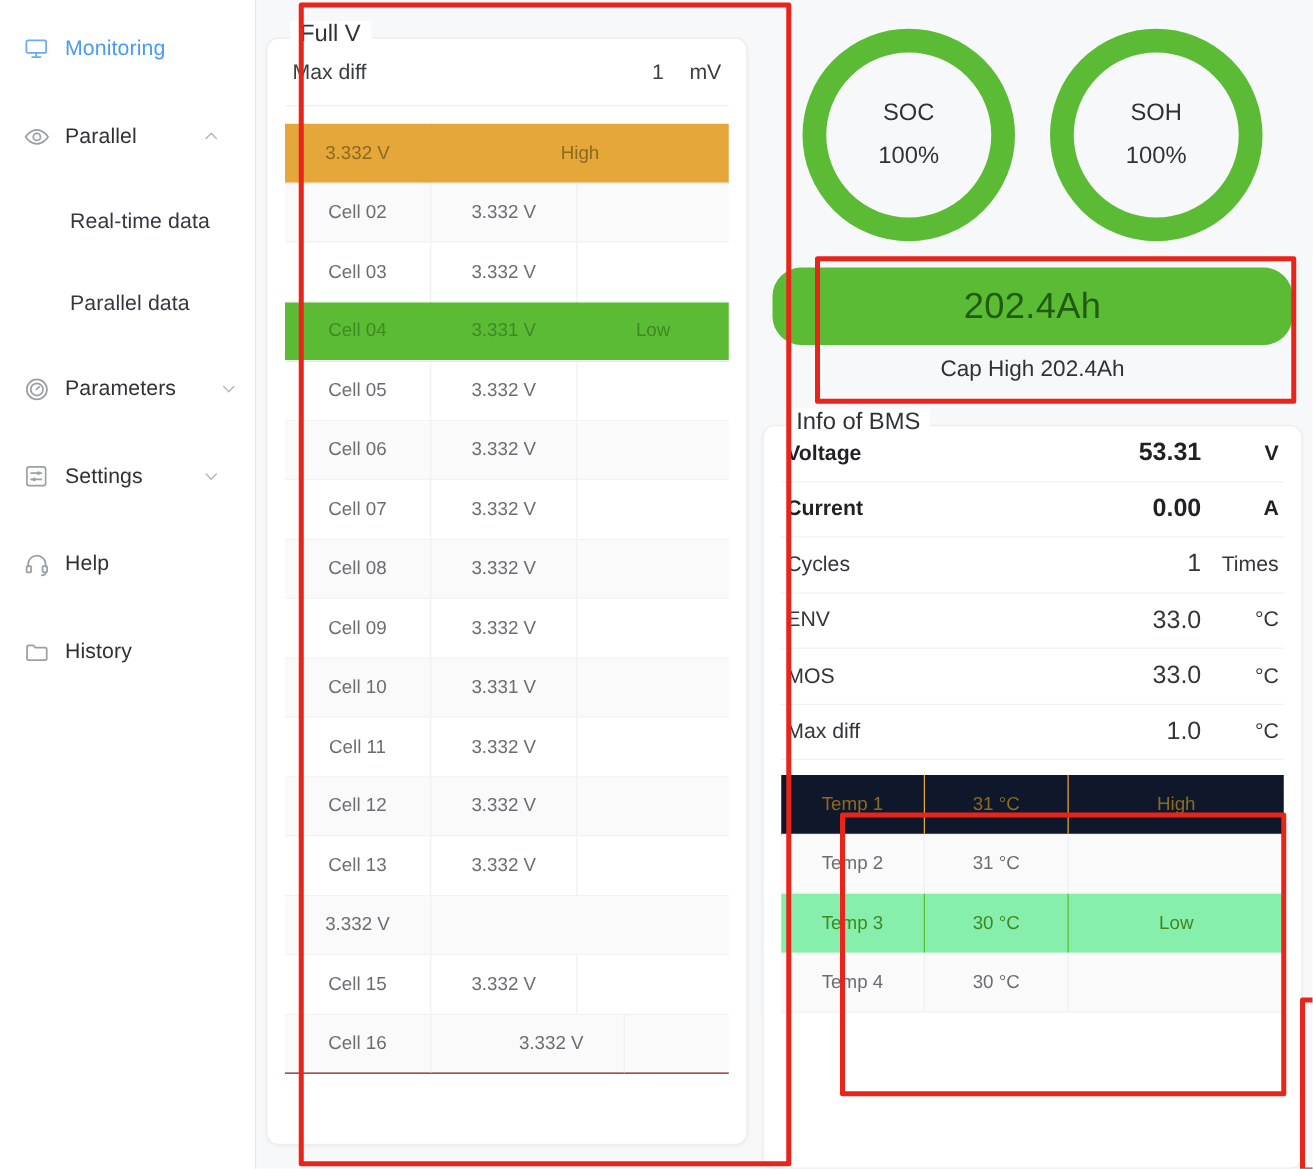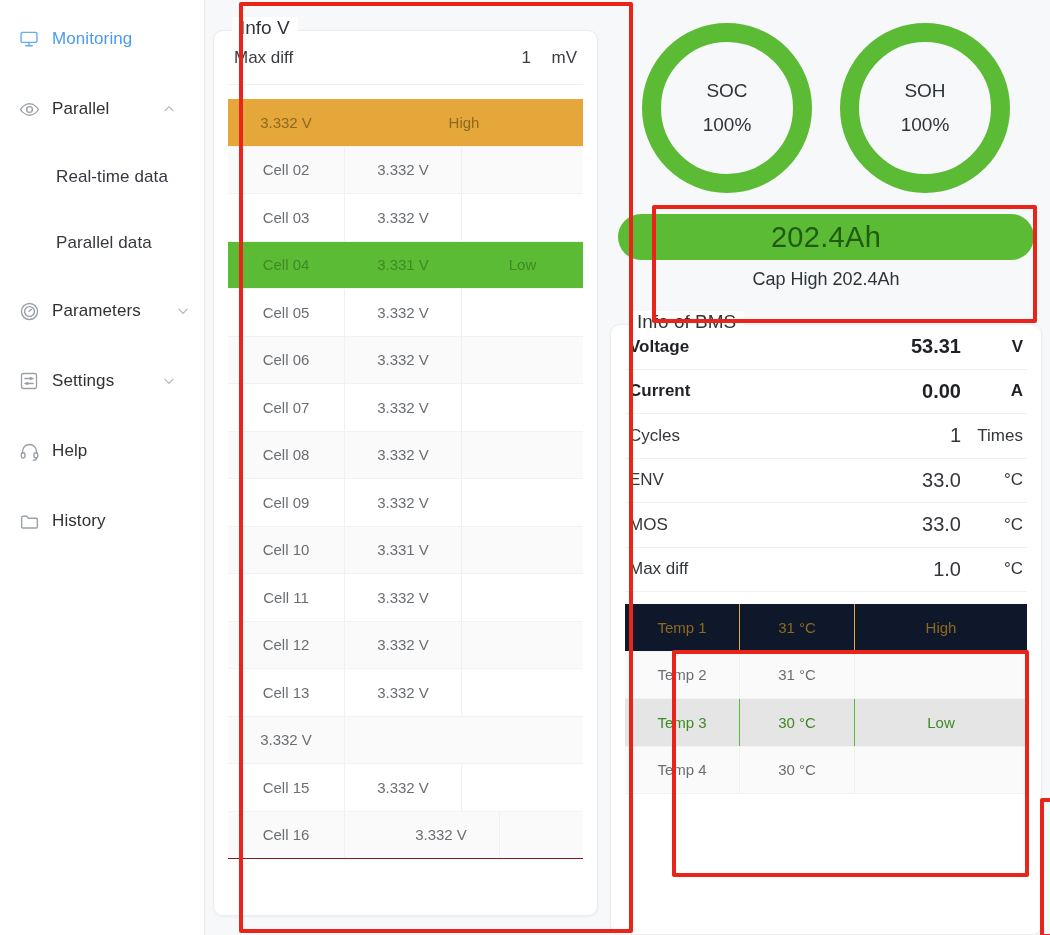--- a/index.html
+++ b/index.html
@@ -159,21 +159,21 @@
     display: flex; flex-direction: column;
     align-items: center; justify-content: center;
     gap: 12px;
   }
   .gauge .gname { font-size: 19px; color: #2f3338; }
   .gauge .gval  { font-size: 19px; color: #2f3338; }
 
   
   .cap-wrap { padding: 6px 8px 10px 8px; }
   .cap-bar {
-    height: 46px;
+    height: 62px;
     background: #5cbb35;
     border-radius: 23px;
     display: flex; align-items: center; justify-content: center;
     color: #1f5c10;
     font-size: 29px;
     letter-spacing: .3px;
   }
   .cap-sub {
     text-align: center;
     margin-top: 9px;
@@ -210,21 +210,21 @@
   .trow .t1, .trow .t2, .trow .t3 {
     display:flex; align-items:center; justify-content:center;
     font-size: 15px; color: #6a6e73;
   }
   .trow .t1 { flex: 0 0 115px; border-right: 1px solid #f0f0f0; }
   .trow .t2 { flex: 0 0 115px; border-right: 1px solid #f0f0f0; }
   .trow .t3 { flex: 1 1 auto; }
   .trow.zebra { background: #fafafa; }
   .trow.hi { background: #0f172a; }
   .trow.hi .t1, .trow.hi .t2, .trow.hi .t3 { color:#8c6a1f; border-right-color:#e5a63a; }
-  .trow.lo { background: #e5e5e5; justify-content: flex-end; }
+  .trow.lo { background: #86efac; justify-content: flex-end; }
   .trow.lo .t1, .trow.lo .t2, .trow.lo .t3 { color:#3e8a22; border-right-color:#5cbb35; }
 
   
   .annot {
     position: absolute;
     border: 4px solid #e8241b;
     pointer-events: none;
     z-index: 50;
     border-radius: 2px;
   }
@@ -326,21 +326,21 @@
         </svg>
       </span>
       <span class="nav-label">History</span>
     </div>
   </nav>
 
   <div class="main">
 
     <div class="col-left">
       <section class="card cellv-card">
-        <div class="card-legend">Info V</div>
+        <div class="card-legend">Full V</div>
 
         <div class="maxdiff-row">
           <span class="mx-label">Max diff</span>
           <span class="mx-val">1</span>
           <span class="mx-unit">mV</span>
         </div>
 
         <div class="celltable" id="cell-table">
             <div class="crow hi">
               <div class="c2">3.332 V</div>

